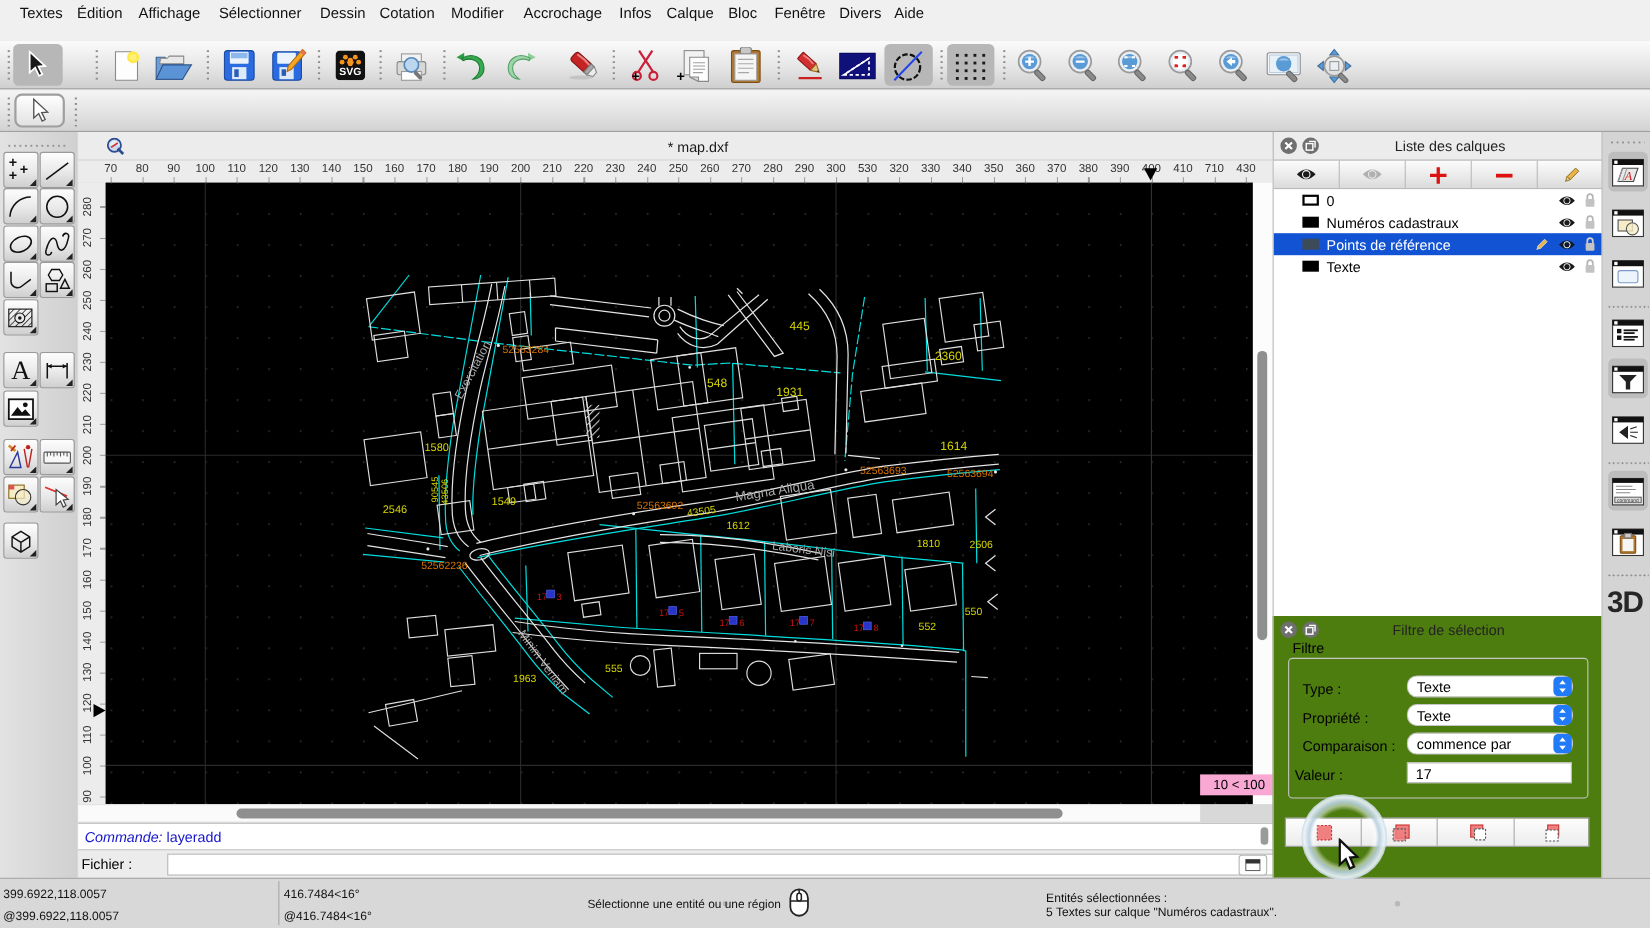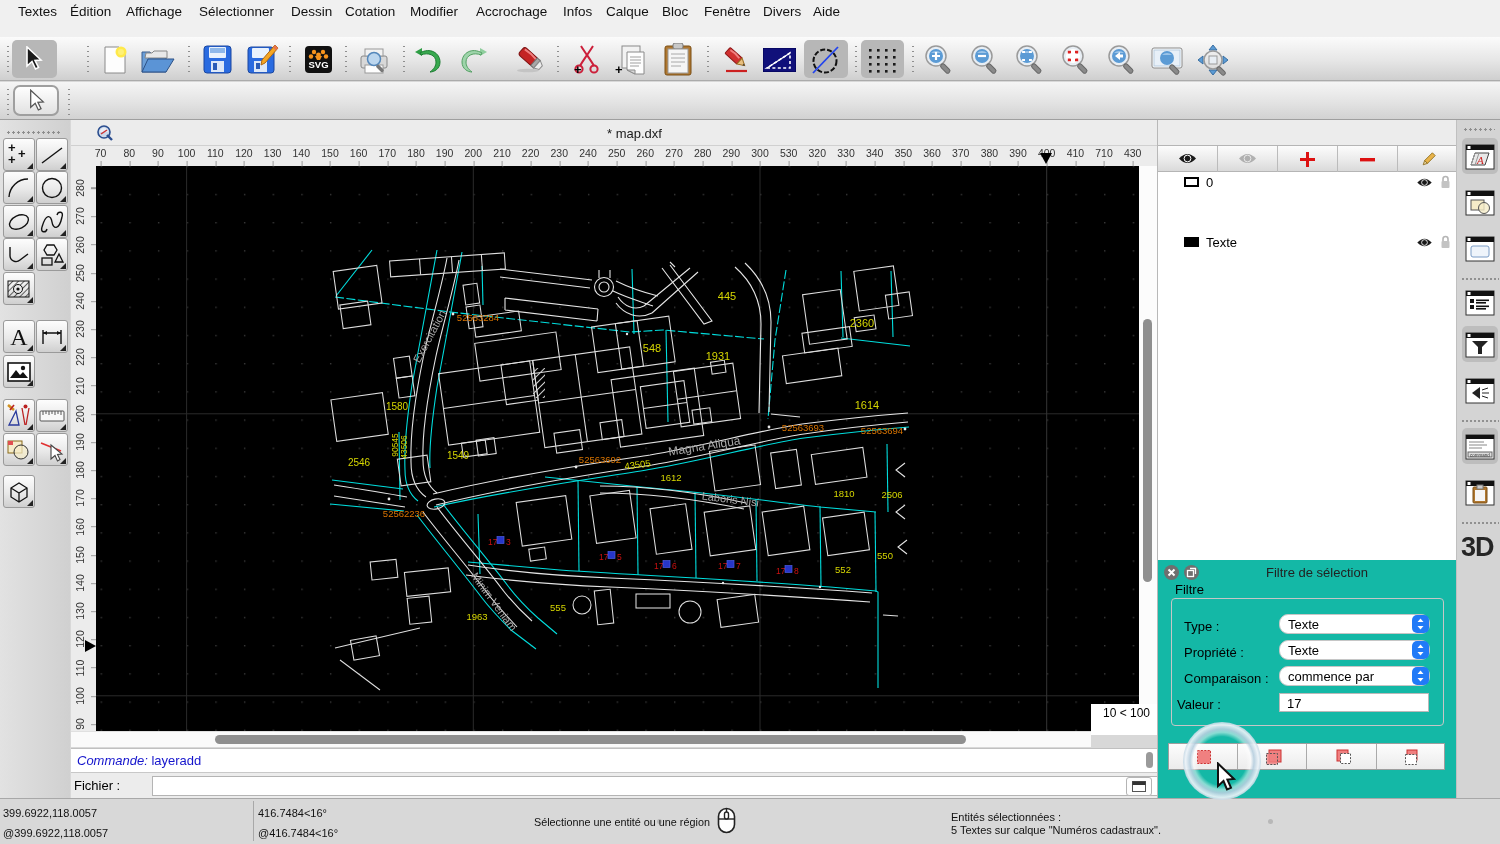--- a/index.html
+++ b/index.html
@@ -22,29 +22,29 @@
   #ctitle { position:absolute; left:71px; top:120px; width:1086px; height:26px; background:#ececec; border-bottom:1px solid #d0d0d0; font-size:13px; color:#1a1a1a; }
   #hruler { position:absolute; left:71px; top:146px; width:1086px; height:20px; background:#ececec; }
   #vruler { position:absolute; left:71px; top:166px; width:25px; height:565px; background:#ececec; }
   .rnum { position:absolute; font-size:10.5px; color:#333; }
   #canvas { position:absolute; left:96px; top:166px; width:1043px; height:565px; background:#000; }
   
   #hscroll { position:absolute; left:71px; top:731px; width:1020px; height:16px; background:#fafafa; border-top:1px solid #e0e0e0;}
   #hthumb { position:absolute; left:144px; top:3px; width:751px; height:9px; background:#8f8f8f; border-radius:5px; }
   #vscroll { position:absolute; left:1139px; top:166px; width:18px; height:565px; background:#fcfcfc; }
   #vthumb { position:absolute; left:4px; top:153px; width:9px; height:263px; background:#8f8f8f; border-radius:5px; }
-  #hcorner { position:absolute; left:1091px; top:704px; width:66px; height:31px; background:#ffffff; font-size:12px; color:#000; }
+  #hcorner { position:absolute; left:1091px; top:704px; width:66px; height:19px; background:#f9a8d4; font-size:12px; color:#000; }
   
   #cmdhist { position:absolute; left:71px; top:748px; width:1086px; height:24px; background:#fff; border-top:1px solid #c0c0c0; font-size:13px; color:#1414cc; }
   #cmdrow  { position:absolute; left:71px; top:772px; width:1086px; height:26px; background:#ececec; border-top:1px solid #c8c8c8; font-size:13px; color:#000; }
   #cmdinput { position:absolute; left:81px; top:3px; width:1041px; height:20px; background:#fff; border:1px solid #b4b4b4; }
   #cmdbtn { position:absolute; left:1055px; top:4px; width:26px; height:19px; background:#fdfdfd; border:1px solid #b4b4b4; border-radius:3px; }
   
   #lpanel { position:absolute; left:1157px; top:120px; width:299px; height:440px; background:#ececec; border-left:1px solid #b8b8b8; }
-  #fpanel { position:absolute; left:1157px; top:560px; width:299px; height:238px; background:#14b8a6; border-left:1px solid #b8b8b8;padding-left:20px; }
+  #fpanel { position:absolute; left:1157px; top:560px; width:299px; height:238px; background:#4d7c0f; border-left:1px solid #b8b8b8;padding-left:20px; }
   .ptitle { position:absolute; left:0; top:0; width:100%; height:25px; font-size:13px; color:#222; }
   .closeb { position:absolute; width:15px; height:15px; border-radius:50%; background:#6f6f6f; color:#fff; }
   #dock { position:absolute; left:1456px; top:120px; width:44px; height:678px; background:#d4d4d4; border-left:1px solid #c0c0c0; }
   .dbtn { position:absolute; left:5px; width:36px; height:36px; }
   .dsel { background:#bdbdbd; border-radius:5px; }
   .drop { position:absolute; left:121px; width:151px; height:20px; background:#fff; border:1px solid #c6c6c6; border-radius:9px; font-size:13px; }
   .drop span { position:absolute; left:8px; top:2px; }
   .drop .dar { position:absolute; right:0px; top:0px; }
   
   #status { position:absolute; left:0; top:798px; width:1500px; height:46px; background:#d8d8d8; border-top:1px solid #a8a8a8; font-size:11px; color:#111; }
@@ -810,20 +810,30 @@
   <div id="cmdinput"></div>
   <div id="cmdbtn">
       <svg style="position:absolute;left:5px;top:3px" width="14" height="11" viewBox="0 0 14 11">
         <rect x="0.5" y="0.5" width="13" height="10" fill="#fff" stroke="#555"></rect>
         <rect x="0.5" y="0.5" width="13" height="3.5" fill="#333"></rect>
       </svg>
     </div>
 </div>
 
 <div id="lpanel">
+  <div class="ptitle">
+    <div class="closeb" style="left:6px;top:5px;position:absolute"><svg width="15" height="15" viewBox="0 0 15 15">
+          <path d="M4.5,4.5 L10.5,10.5 M10.5,4.5 L4.5,10.5" stroke="#fff" stroke-width="2"></path>
+        </svg></div>
+    <div class="closeb" style="left:26px;top:5px;position:absolute"><svg width="15" height="15" viewBox="0 0 15 15">
+          <rect x="3.5" y="5.5" width="6" height="6" fill="none" stroke="#fff" stroke-width="1.3"></rect>
+          <path d="M6,3.5 L11.5,3.5 L11.5,9" fill="none" stroke="#fff" stroke-width="1.3"></path>
+        </svg></div>
+    <span style="position:absolute;left:110px;top:5px">Liste des calques</span>
+  </div>
   <div style="position:absolute;left:0;top:25px;width:299px;height:27px;background:linear-gradient(#fcfcfc,#e9e9e9 60%,#dadada);border-top:1px solid #b5b5b5;border-bottom:1px solid #b5b5b5">
     <div style="position:absolute;left:59px;top:0;width:1px;height:26px;background:#bbb"></div>
     <div style="position:absolute;left:119px;top:0;width:1px;height:26px;background:#bbb"></div>
     <div style="position:absolute;left:179px;top:0;width:1px;height:26px;background:#bbb"></div>
     <div style="position:absolute;left:239px;top:0;width:1px;height:26px;background:#bbb"></div>
     <svg style="position:absolute;left:20px;top:6px" width="19" height="13" viewBox="0 0 19 13">
         <path d="M1,6.5 Q9.5,-2.5 18,6.5 Q9.5,15.5 1,6.5 Z" fill="#1a1a1a"></path>
         <circle cx="9.5" cy="6.5" r="3.4" fill="#1a1a1a" stroke="#fff" stroke-width="1"></circle>
       </svg>
     <svg style="position:absolute;left:80px;top:6px" width="19" height="13" viewBox="0 0 19 13">
@@ -846,20 +856,50 @@
   <div style="position:absolute;left:0;top:52px;width:299px;height:388px;background:#fff">
     <div style="position:absolute;left:0;top:0;width:299px;height:20px">
       <div style="position:absolute;left:26px;top:5px;width:15px;height:10px;background:#fff;border:2px solid #000"></div>
       <span style="position:absolute;left:48px;top:3px;font-size:13px">0</span>
       <svg style="position:absolute;left:258px;top:5px" width="17" height="11" viewBox="0 0 19 13">
           <path d="M1,6.5 Q9.5,-2.5 18,6.5 Q9.5,15.5 1,6.5 Z" fill="#1a1a1a"></path>
           <circle cx="9.5" cy="6.5" r="3.4" fill="#1a1a1a" stroke="#fff" stroke-width="1"></circle>
         </svg>
       <svg style="position:absolute;left:282px;top:3px" width="11" height="14" viewBox="0 0 11 14">
           <path d="M3,6 L3,4 a2.5,2.5 0 0 1 5,0 L8,6" fill="none" stroke="#b5b5b5" stroke-width="1.6"></path>
+          <rect x="1.5" y="6" width="8" height="7" rx="1" fill="#c3c3c3"></rect>
+        </svg>
+    </div>
+    <div style="position:absolute;left:0;top:20px;width:299px;height:20px">
+      <div style="position:absolute;left:26px;top:5px;width:15px;height:10px;background:#000"></div>
+      <span style="position:absolute;left:48px;top:3px;font-size:13px">Numéros cadastraux</span>
+      <svg style="position:absolute;left:258px;top:5px" width="17" height="11" viewBox="0 0 19 13">
+          <path d="M1,6.5 Q9.5,-2.5 18,6.5 Q9.5,15.5 1,6.5 Z" fill="#1a1a1a"></path>
+          <circle cx="9.5" cy="6.5" r="3.4" fill="#1a1a1a" stroke="#fff" stroke-width="1"></circle>
+        </svg>
+      <svg style="position:absolute;left:282px;top:3px" width="11" height="14" viewBox="0 0 11 14">
+          <path d="M3,6 L3,4 a2.5,2.5 0 0 1 5,0 L8,6" fill="none" stroke="#b5b5b5" stroke-width="1.6"></path>
+          <rect x="1.5" y="6" width="8" height="7" rx="1" fill="#c3c3c3"></rect>
+        </svg>
+    </div>
+    <div style="position:absolute;left:0;top:40px;width:299px;height:20px;background:#1253d4;color:#fff">
+      <div style="position:absolute;left:26px;top:5px;width:15px;height:10px;background:#3d4a57"></div>
+      <span style="position:absolute;left:48px;top:3px;font-size:13px">Points de référence</span>
+      <svg style="position:absolute;left:236px;top:4px" width="14" height="14" viewBox="0 0 17 17">
+          <g transform="rotate(45 8.5 8.5)">
+            <rect x="6.5" y="1" width="4" height="11" fill="#e8b34a" stroke="#fff" stroke-width="0.6"></rect>
+            <path d="M6.5,12 L10.5,12 L8.5,16 Z" fill="#e8d3a0"></path>
+          </g>
+        </svg>
+      <svg style="position:absolute;left:258px;top:5px" width="17" height="11" viewBox="0 0 19 13">
+          <path d="M1,6.5 Q9.5,-2.5 18,6.5 Q9.5,15.5 1,6.5 Z" fill="#0a1a2a"></path>
+          <circle cx="9.5" cy="6.5" r="3.4" fill="#0a1a2a" stroke="#fff" stroke-width="1"></circle>
+        </svg>
+      <svg style="position:absolute;left:282px;top:3px" width="11" height="14" viewBox="0 0 11 14">
+          <path d="M3,6 L3,4 a2.5,2.5 0 0 1 5,0 L8,6" fill="none" stroke="#cfcfcf" stroke-width="1.6"></path>
           <rect x="1.5" y="6" width="8" height="7" rx="1" fill="#c3c3c3"></rect>
         </svg>
     </div>
     <div style="position:absolute;left:0;top:60px;width:299px;height:20px">
       <div style="position:absolute;left:26px;top:5px;width:15px;height:10px;background:#000"></div>
       <span style="position:absolute;left:48px;top:3px;font-size:13px">Texte</span>
       <svg style="position:absolute;left:258px;top:5px" width="17" height="11" viewBox="0 0 19 13">
           <path d="M1,6.5 Q9.5,-2.5 18,6.5 Q9.5,15.5 1,6.5 Z" fill="#1a1a1a"></path>
           <circle cx="9.5" cy="6.5" r="3.4" fill="#1a1a1a" stroke="#fff" stroke-width="1"></circle>
         </svg>

